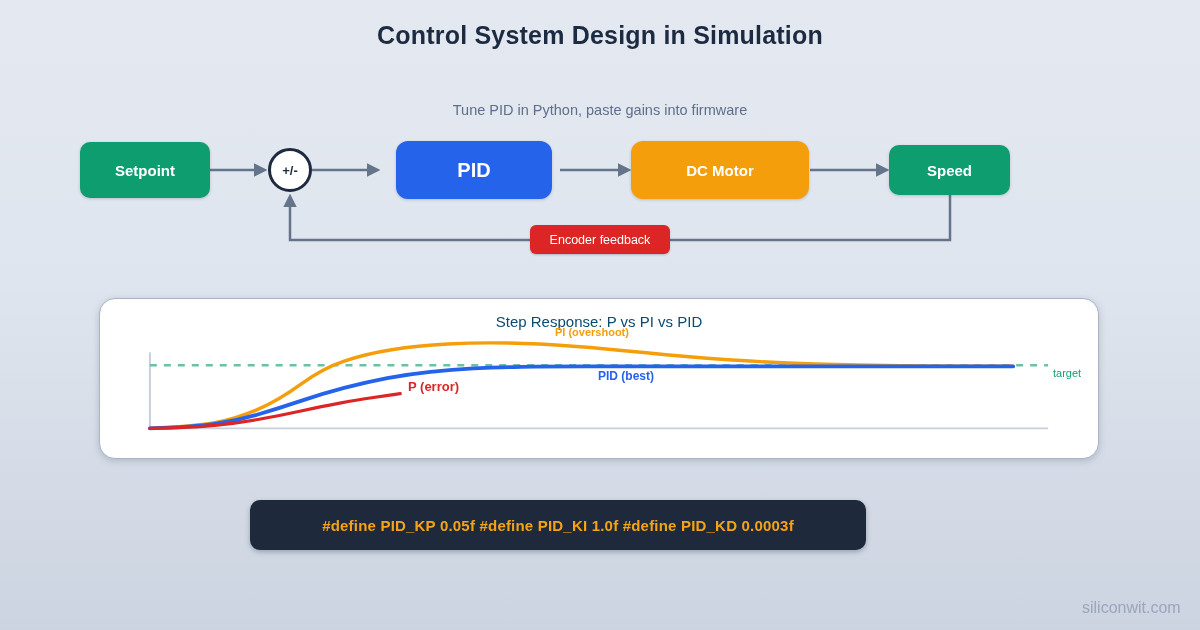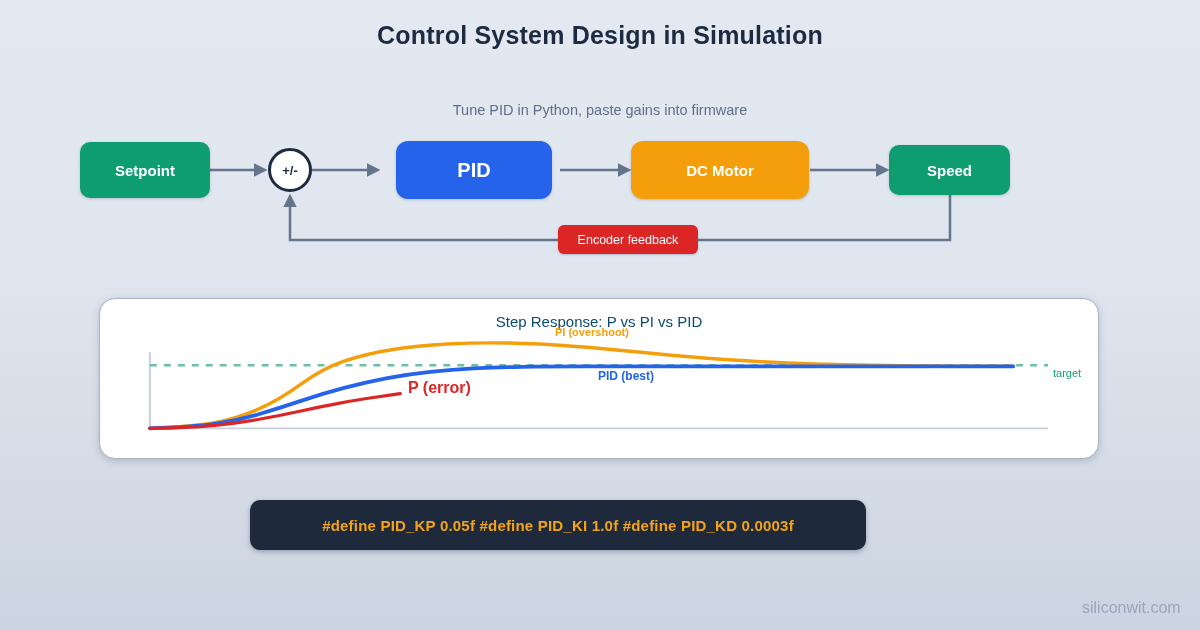--- a/index.html
+++ b/index.html
@@ -30,21 +30,21 @@
   
   .chart-card{position:absolute;left:99px;top:298px;width:1000px;height:161px;background:#fff;
     border:1.5px solid #a9b4c6;border-radius:16px;box-sizing:border-box;
     box-shadow:0 2px 7px rgba(100,115,140,.35);}
   .chart-title{position:absolute;left:0;right:0;top:14px;text-align:center;
     font-size:15px;font-weight:normal;color:#0c4a6e;}
   .chart-svg{position:absolute;left:0;top:0;width:100%;height:100%;}
   .curve-label{position:absolute;font-size:11px;font-weight:bold;white-space:nowrap;}
   .lbl-pi{left:455px;top:27px;}
   .lbl-pid{left:498px;top:70px;font-size:12px;}
-  .lbl-p{left:308px;top:80px;font-size:16px;}
+  .lbl-p{left:308px;top:80px;font-size:13px;}
   .lbl-target{left:953px;top:68px;font-weight:normal;}
   
   .code-block{position:absolute;left:250px;top:500px;width:616px;height:50px;border-radius:10px;
     display:flex;align-items:center;justify-content:center;
     box-shadow:0 2px 5px rgba(50,60,80,.35);}
   .code-text{font-size:15px;font-weight:bold;letter-spacing:.2px;}
   
   .watermark{position:absolute;left:1082px;top:599px;font-size:16px;color:#9aa6bc;}
 </style>
 </head>
@@ -78,21 +78,21 @@
   </div>
   <div class="block blk-pid" style="background-color: rgb(37, 99, 235);">
     <span>PID</span>
   </div>
   <div class="block blk-speed" style="background-color: rgb(14, 157, 110);">
     <span>Speed</span>
   </div>
   <div class="block blk-dcmotor" style="background-color: rgb(245, 158, 11);">
     <span>DC Motor</span>
   </div>
-  <div class="feedback-badge" style="background-color: rgb(220, 38, 38); margin-left: 28px;">
+  <div class="feedback-badge" style="background-color: rgb(220, 38, 38);">
     <span>Encoder feedback</span>
   </div>
 
   <div class="chart-card">
     <svg class="chart-svg" id="chart-svg" viewBox="0 0 1000 161" preserveAspectRatio="none">
       <line x1="50" y1="54" x2="50" y2="131" stroke="#c7cfdb" stroke-width="2"></line>
       <line x1="49" y1="131" x2="950" y2="131" stroke="#c7cfdb" stroke-width="2"></line>
       <line id="target-line" x1="50" y1="67" x2="950" y2="67" stroke-width="2.5" stroke-dasharray="7 7" stroke="#6cc0a6"></line>
       <path id="series-0" fill="none" stroke-width="3.5" stroke-linecap="round" stroke-linejoin="round" d="M 50 131 Q 93.25 129.08 114.875 125.24000000000001 Q 136.5 121.4 158.125 111.80000000000001 Q 179.75 102.2 201.375 86.2 Q 223 70.2 244.625 62.84 Q 266.25 55.480000000000004 292.2 51.32 Q 318.15 47.16 348.42499999999995 45.559999999999995 Q 378.7 43.959999999999994 408.975 44.599999999999994 Q 439.25 45.239999999999995 473.85 47.8 Q 508.45000000000005 50.36 547.375 54.52 Q 586.3 58.68000000000001 629.55 61.56 Q 672.8 64.44 716.05 65.72 Q 759.3 67 802.55 67.48 Q 845.8000000000001 67.96000000000001 880.4000000000001 67.96000000000001 L 915 67.96000000000001" stroke="#f59e0b"></path>
       <path id="series-1" fill="none" stroke-width="3.8" stroke-linecap="round" stroke-linejoin="round" d="M 50 131 Q 93.25 129.72 114.875 126.52 Q 136.5 123.32 158.125 116.91999999999999 Q 179.75 110.52 201.375 103.16 Q 223 95.8 244.625 90.03999999999999 Q 266.25 84.28 287.875 80.12 Q 309.5 75.96000000000001 331.125 73.72 Q 352.75 71.47999999999999 374.375 70.36 Q 396 69.24000000000001 421.95000000000005 68.76 Q 447.90000000000003 68.28 486.82500000000005 68.28 Q 525.75 68.28 590.625 68.28 Q 655.5 68.28 720.375 68.28 Q 785.25 68.28 850.125 68.28 L 915 68.28" stroke="#2563eb"></path>

